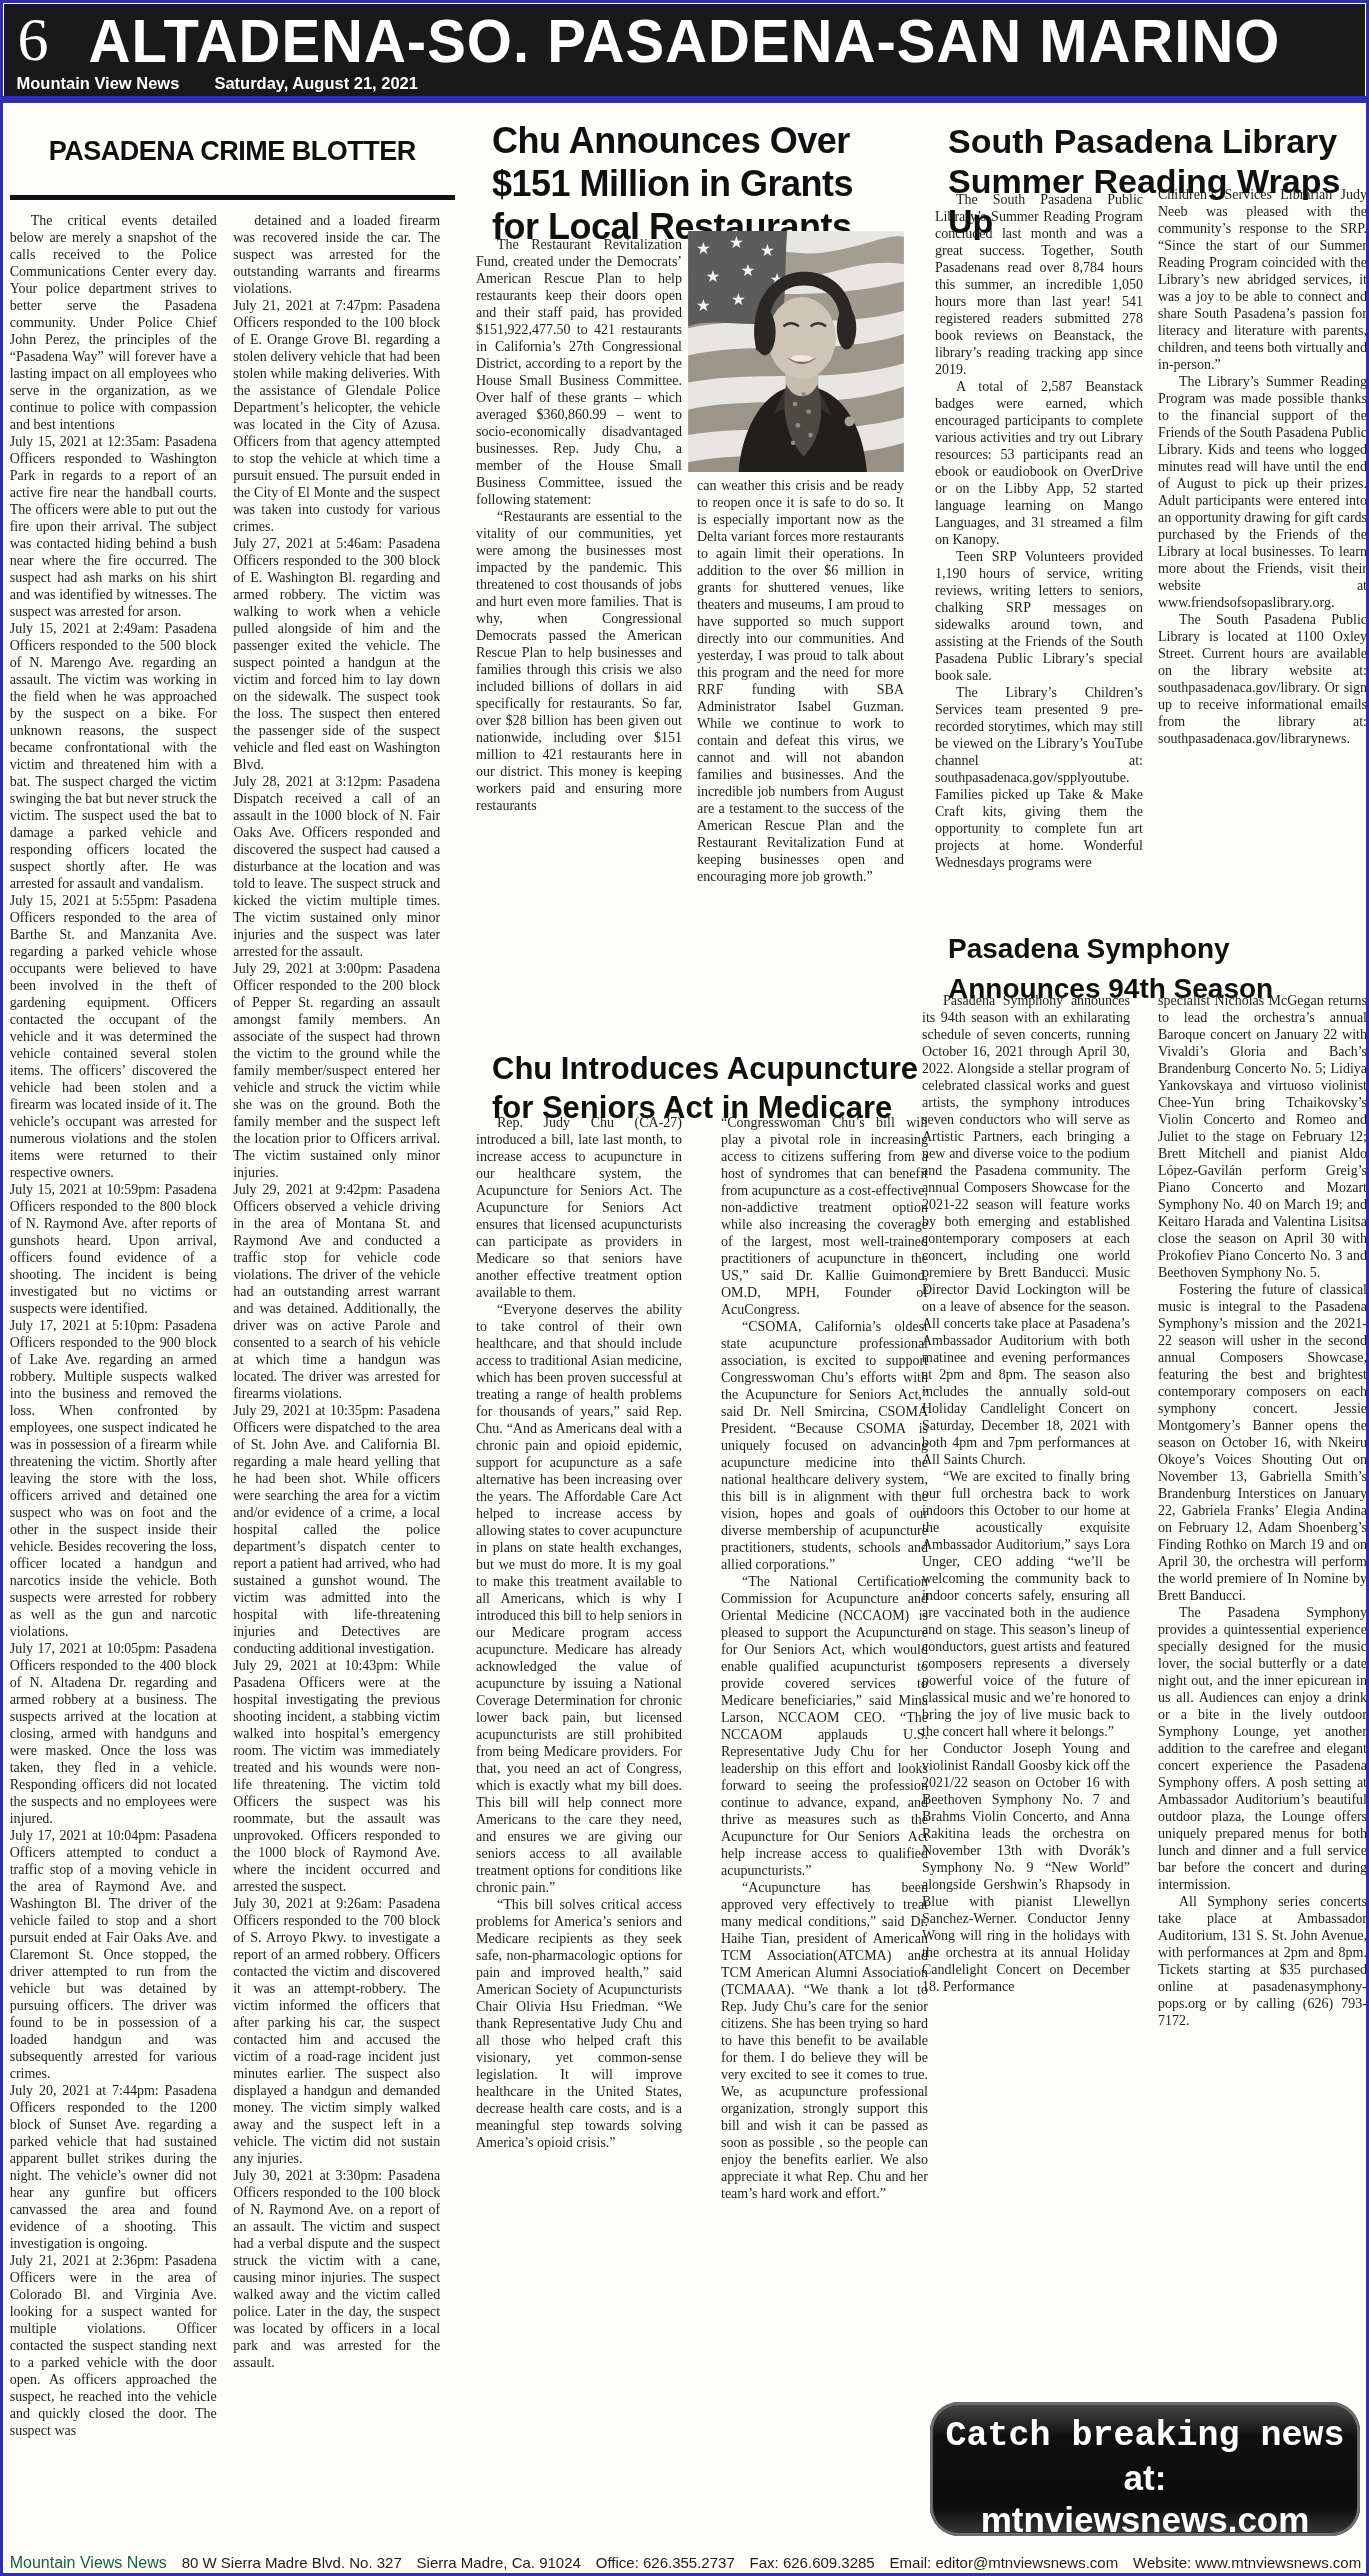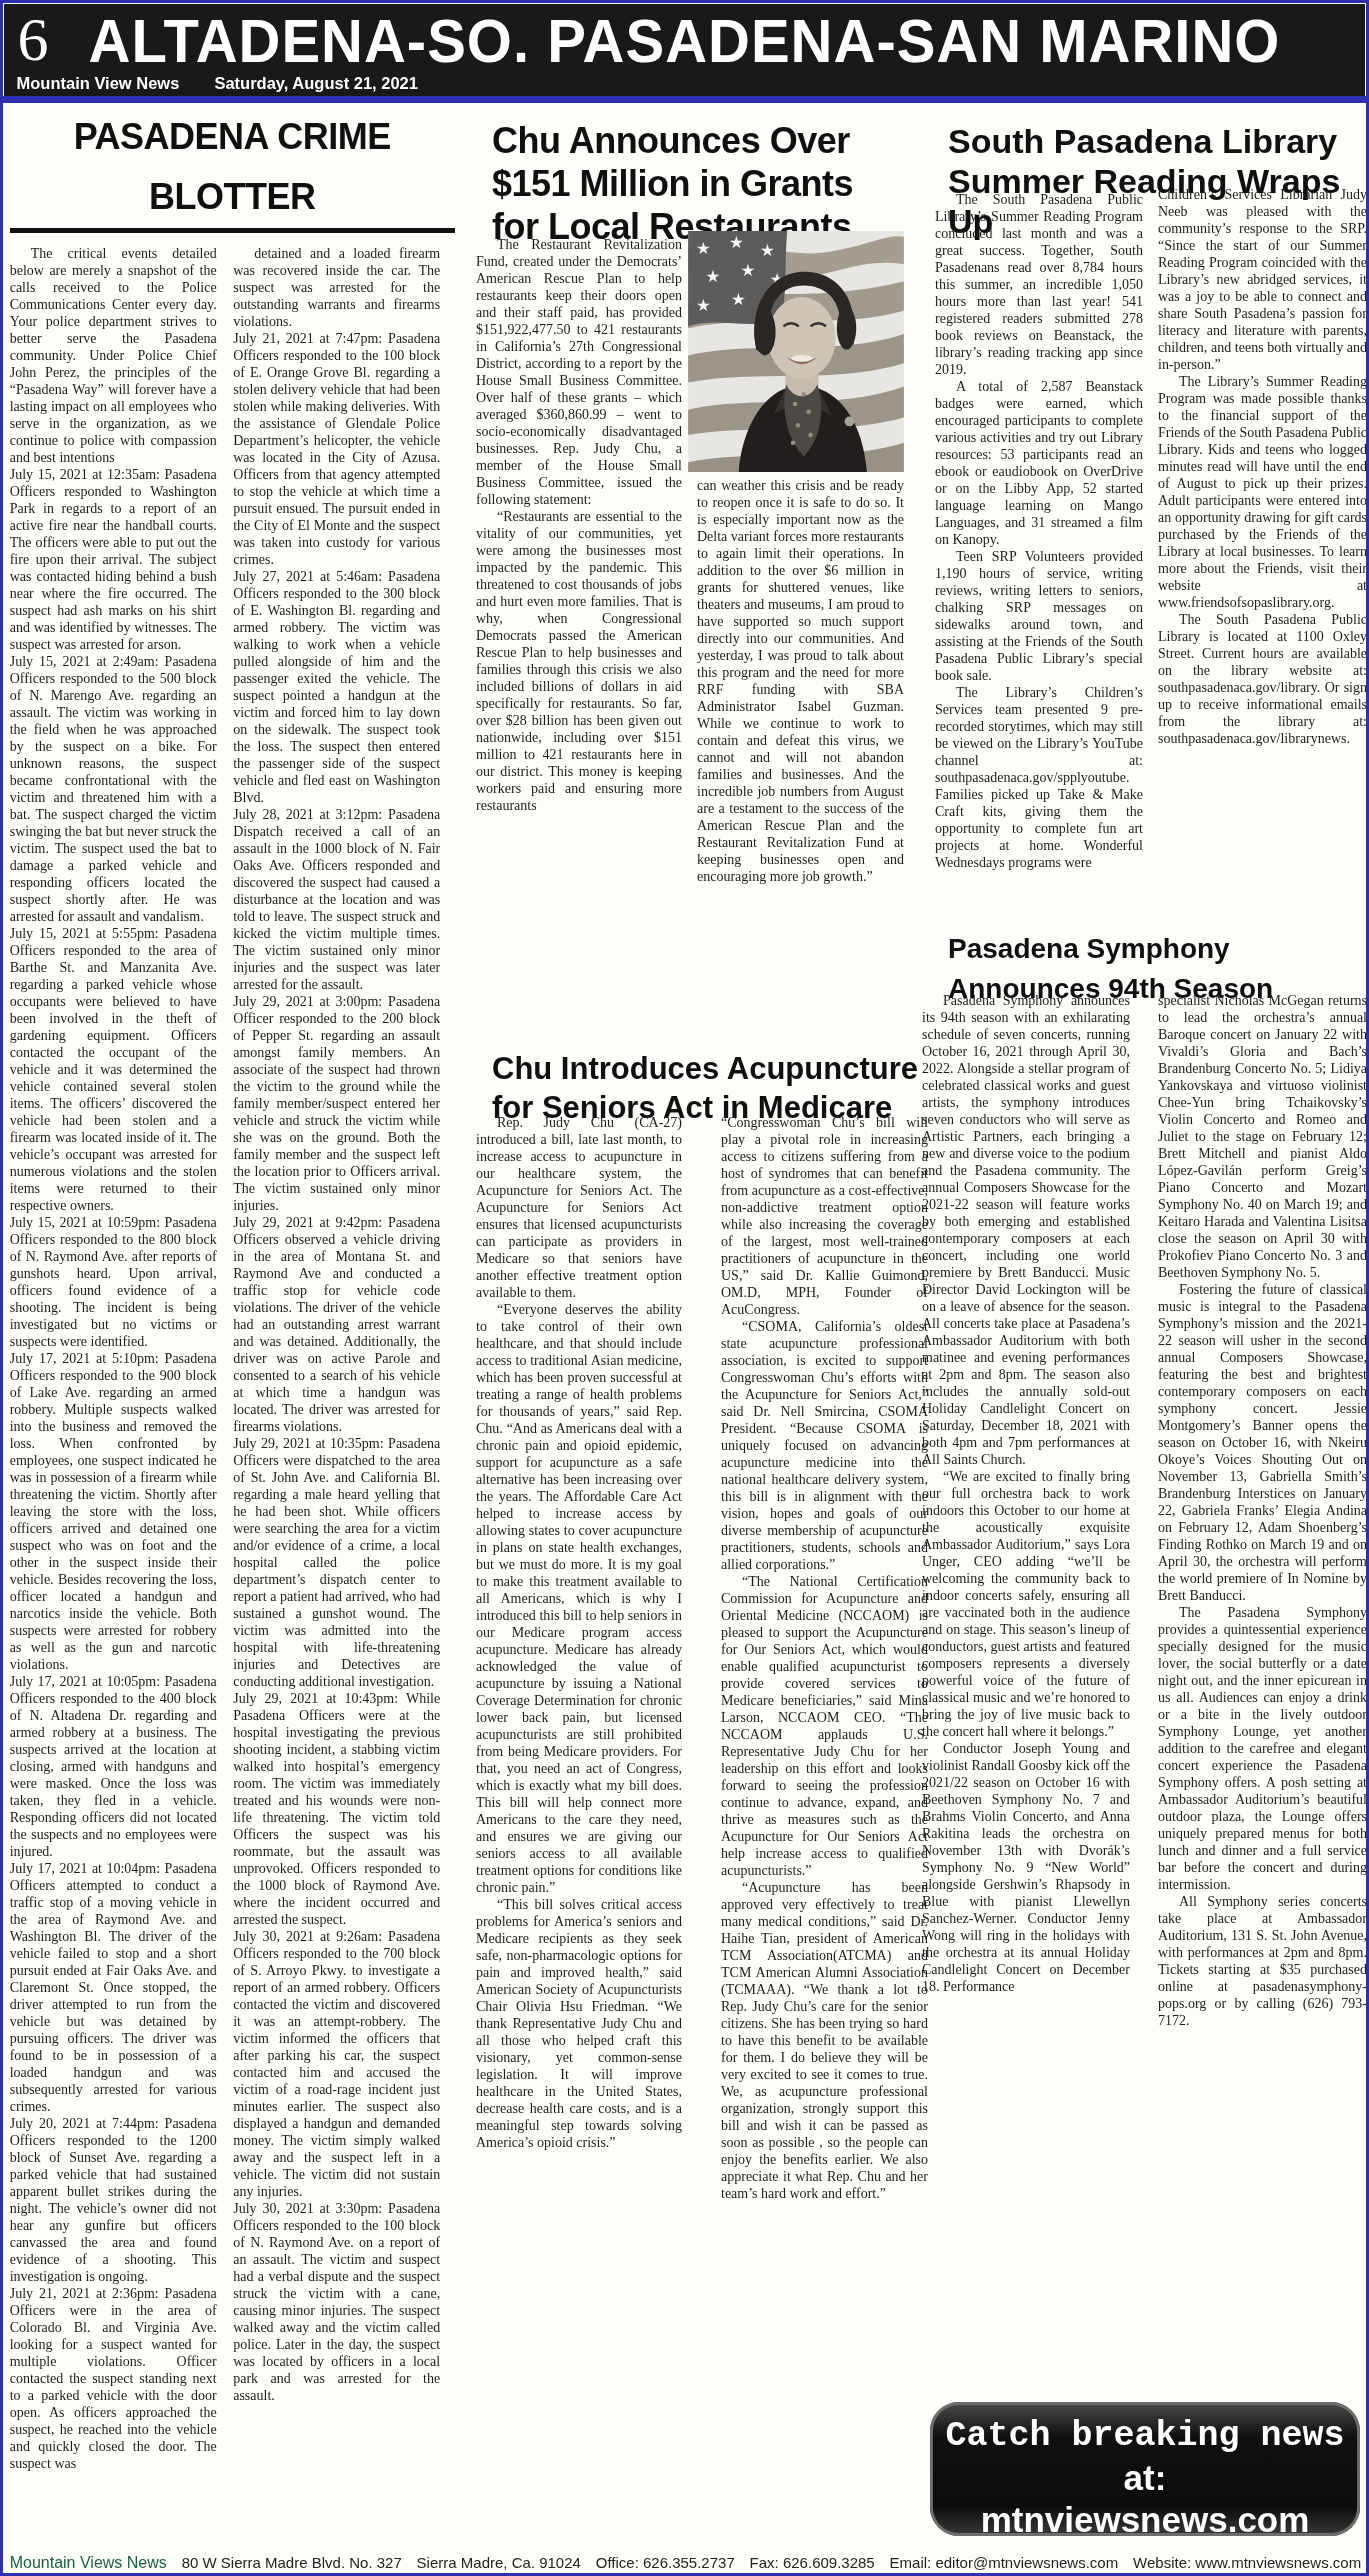--- a/index.html
+++ b/index.html
@@ -20,22 +20,22 @@
 
   
   .headline { font-family:"Liberation Sans",sans-serif; font-weight:bold; white-space:pre-line; color:#101010; margin:16px; }
   .ncol { text-align:justify; font-size:14px; line-height:17px; overflow:hidden; }
   .ncol p { margin:0; }
   .indent p { text-indent:1.5em; }
   .no-first-indent p:first-child { text-indent:0; }
 
   
   #blotter { position:absolute; left:9.7px; top:107px; width:445px; }
-  #blotter h1 { margin:0; text-align:center; font-family:"Liberation Sans",sans-serif; font-weight:bold;
-                font-size:36px; line-height:60px; letter-spacing:-0.5px; color:#101010; }
+  #blotter h1 { margin:14px; text-align:center; font-family:"Liberation Sans",sans-serif; font-weight:bold;
+                font-size:27px; line-height:60px; letter-spacing:-0.5px; color:#101010; }
   #blotter .rule { height:4.9px; background:#111; margin-top:1px; }
   #blotter .colwrap { display:flex; gap:16.5px; margin-top:12.6px; }
   #blotter .ncol { width:207px; height:2347px; }
   #blotter .ncol p:first-child { text-indent:1.5em; }
 
   
   #chu-headline { position:absolute; left:476px; top:103px; width:434px; font-size:36px; line-height:43px; letter-spacing:-0.5px; }
   #chu-col1 { position:absolute; left:476px; top:236px; width:206px; height:794px; }
   #chu-col2 { position:absolute; left:697px; top:477px; width:207px; height:554px; }
   .photo { position:absolute; left:688px; top:231px; width:216px; height:241px; }

